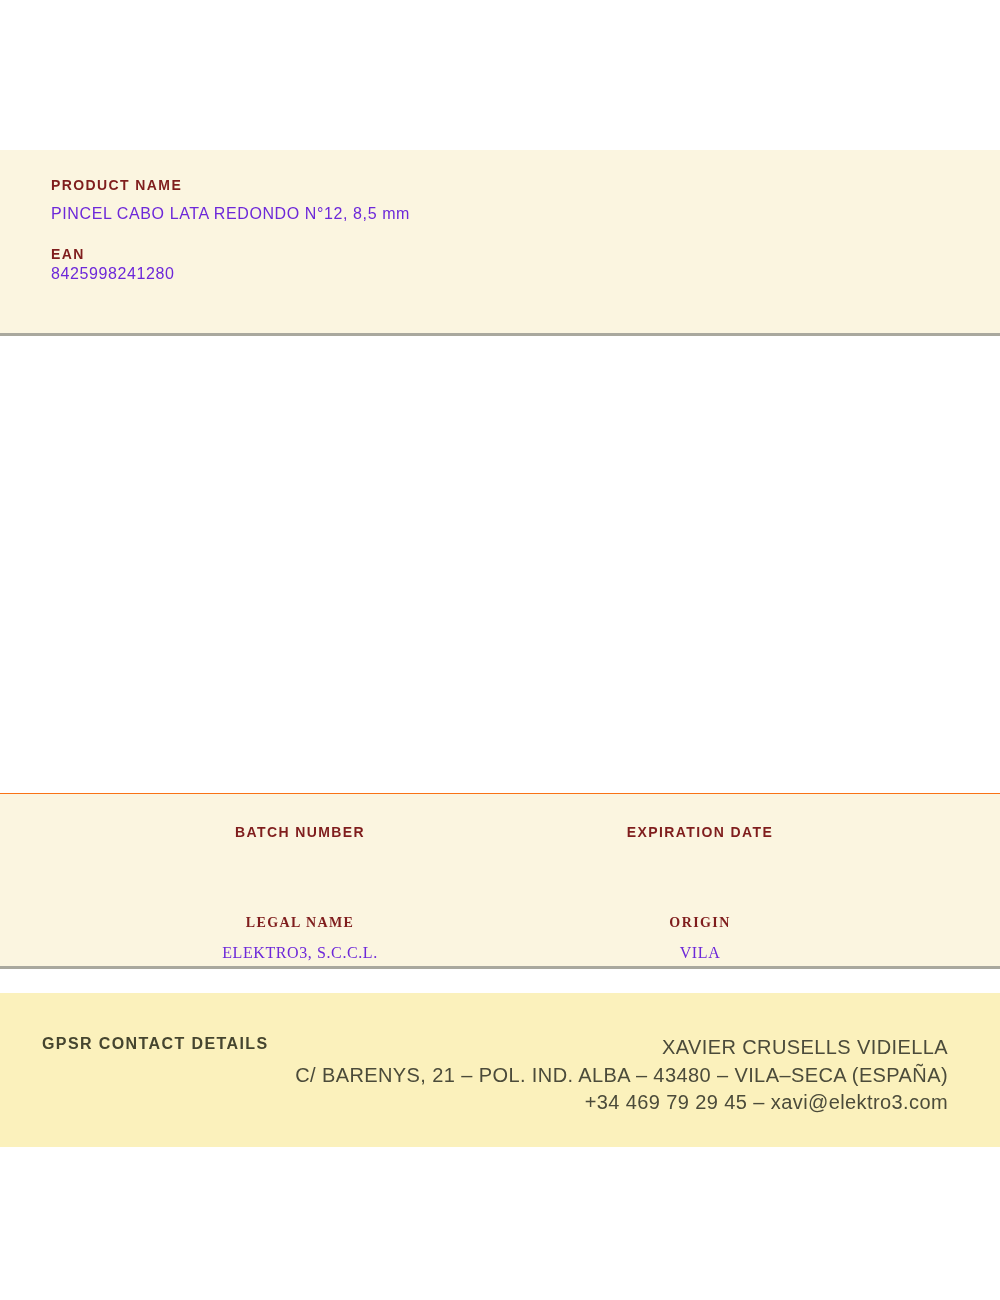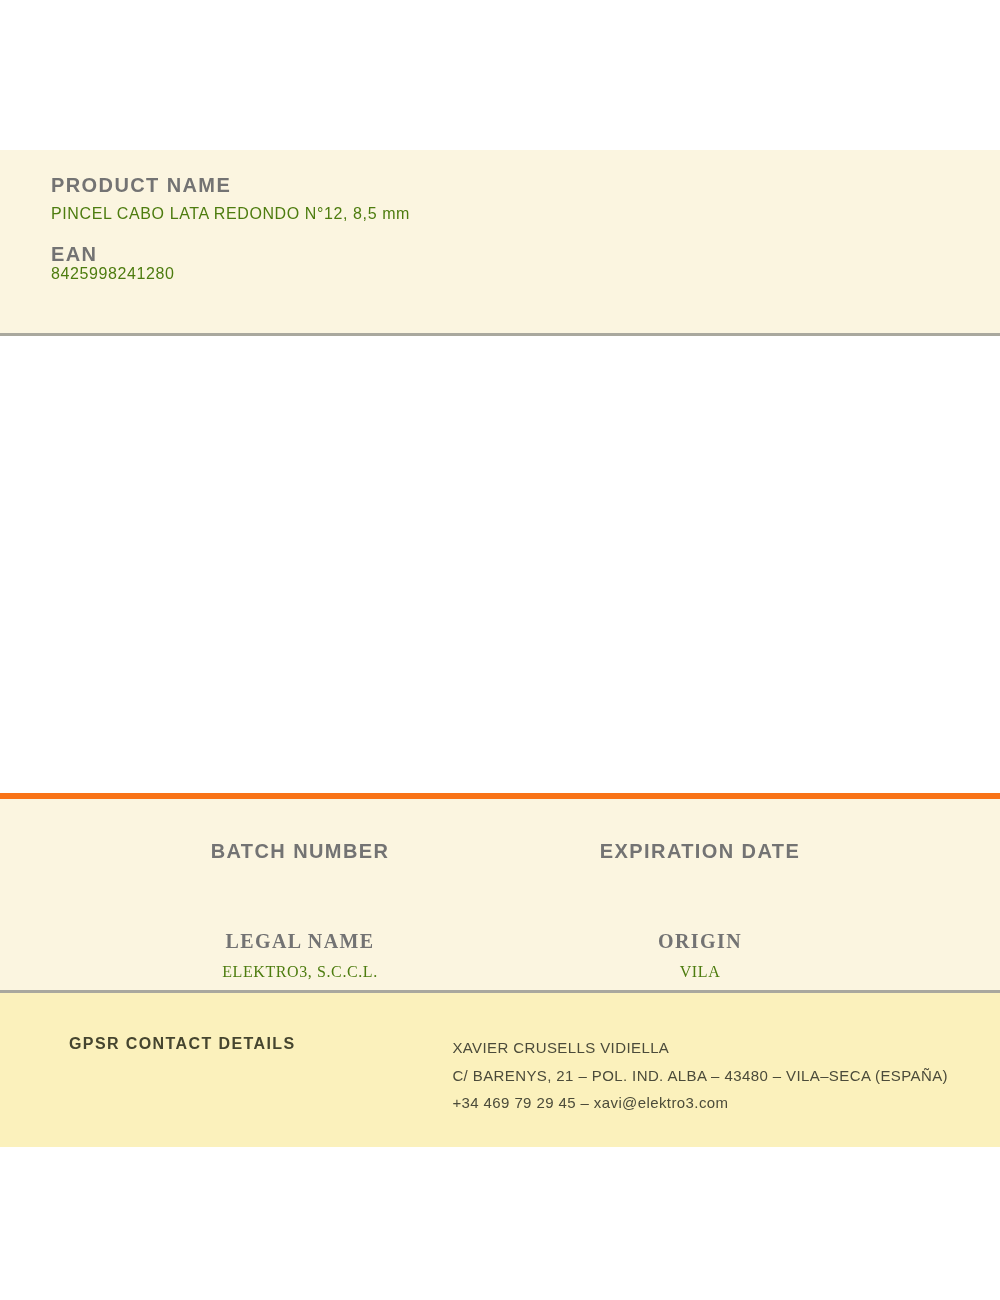--- a/index.html
+++ b/index.html
@@ -23,83 +23,84 @@
     position: absolute;
     top: 150px;
     left: 0;
     width: 1000px;
     height: 186px;
     background: #fbf5e0;
     border-bottom: 3px solid #a9a89e;
     padding: 26px 51px 0 51px;
   }
   .field-label {
-    font-size: 20px;
+    font-size: 14px;
     font-weight: 700;
     letter-spacing: 1.4px;
-    color: #737373;
+    color: #7f1d1d;
     line-height: 19px;
   }
   .field-value {
     font-size: 16px;
     font-weight: 400;
     letter-spacing: 0.6px;
-    color: #4d7c0f;
+    color: #6d28d9;
     line-height: 20px;
   }
   .band-product .field-value.product-name { margin-top: 9px; }
   .band-product .field-label.ean { margin-top: 21px; }
   .band-product .field-value.ean-value { margin-top: 0; }
 
   
   .band-batch {
     position: absolute;
     top: 793px;
     left: 0;
     width: 1000px;
-    height: 200px;
+    height: 176px;
     background: #fbf5e0;
-    border-top: 6px solid #f97316;
+    border-top: 1px solid #f97316;
     border-bottom: 3px solid #a9a89e;
-    padding-top: 43px;
+    padding-top: 29px;
   }
   .batch-grid {
     width: 800px;
     margin: 0 auto;
     display: grid;
     grid-template-columns: 400px 400px;
     text-align: center;
   }
   .batch-grid .cell { display: flex; flex-direction: column; align-items: center; }
   .batch-grid .row2 { margin-top: 71px; font-family: Liberation Serif, serif; }
   .batch-grid .field-value { margin-top: 11px; min-height: 20px; }
 
   
   .band-gpsr {
     position: absolute;
     top: 993px;
     left: 0;
     width: 1000px;
     height: 154px;
     background: #fbf1bc;
-    padding: 41px 52px 0 69px;
+    padding: 41px 52px 0 42px;
     display: flex;
     justify-content: space-between;
     align-items: flex-start;
   }
   .gpsr-title {
     font-size: 16px;
     font-weight: 700;
     letter-spacing: 1.4px;
     color: #45452f;
     line-height: 19px;
     white-space: nowrap;
   }
   .gpsr-contact {
-    font-size: 15px;
+    text-align: right;
+    font-size: 20px;
     font-weight: 400;
     letter-spacing: 0.4px;
     color: #4b4b3a;
     line-height: 27.5px;
   }
 </style>
 </head>
 <body>
 
 <div class="page">

